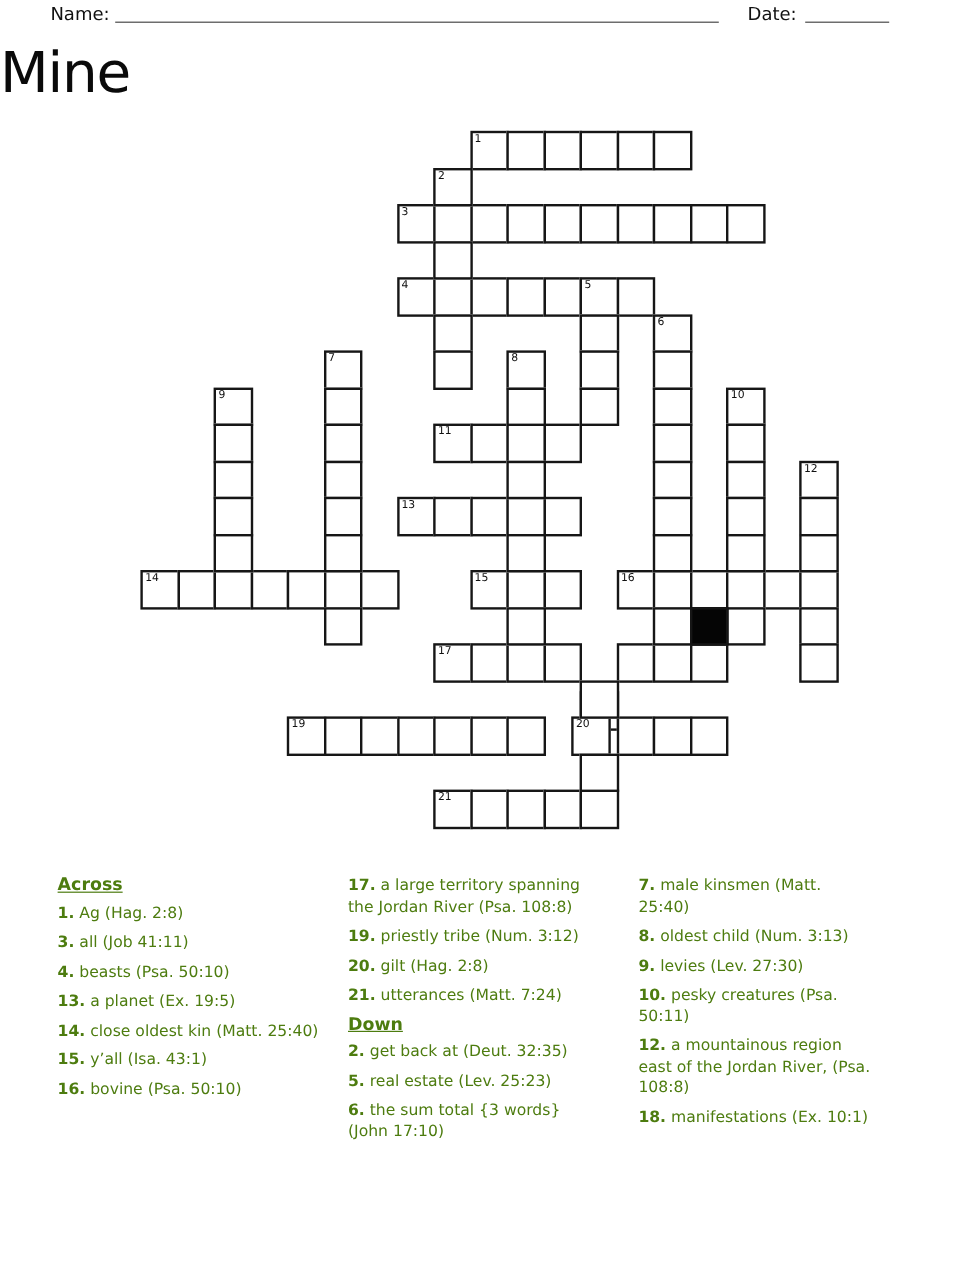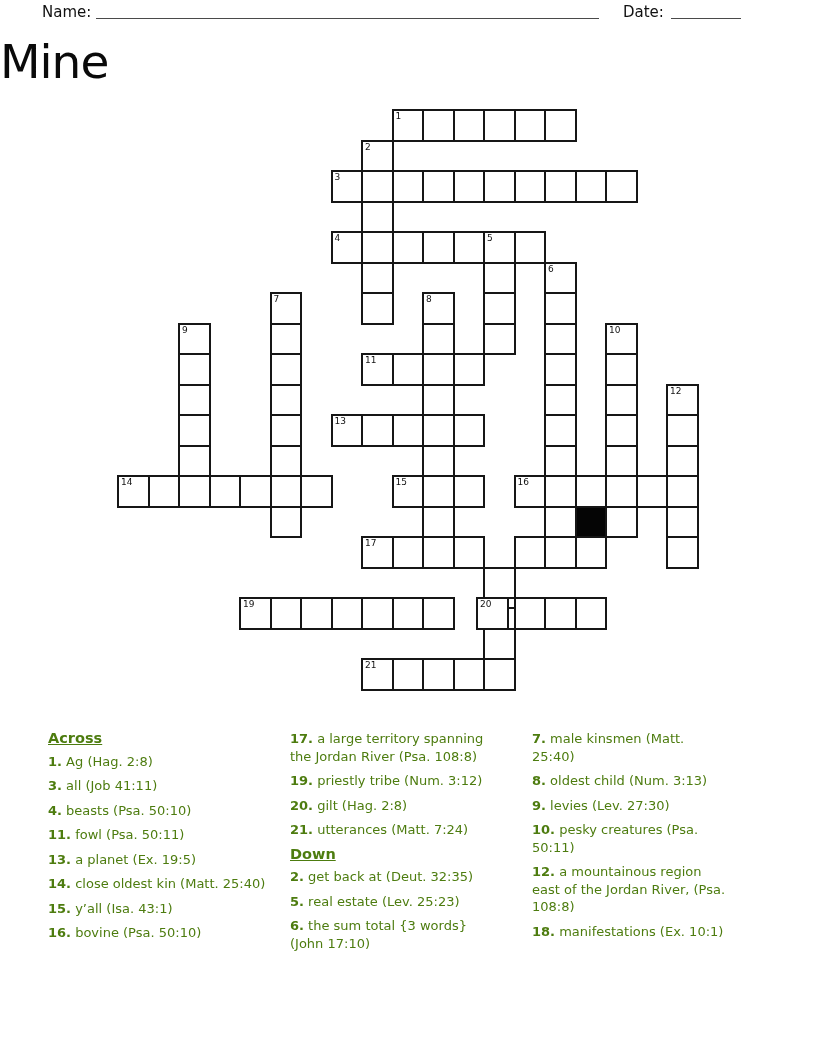--- a/index.html
+++ b/index.html
@@ -268,21 +268,20 @@
       <div class="cell" style="left: 366px; top: 457.5px;"></div>
       <div class="cell" style="left: 366px; top: 518.5px;"></div>
       <div class="cell black" style="left: 457.5px; top: 396.5px;"></div>
     </div>
 
   <div id="clue-col-0" class="clue-col">
       <div class="clue-header">Across</div>
       <div class="clue"><span class="num">1.</span><span> Ag (Hag. 2:8)</span></div>
       <div class="clue"><span class="num">3.</span><span> all (Job 41:11)</span></div>
       <div class="clue"><span class="num">4.</span><span> beasts (Psa. 50:10)</span></div>
-      <div class="clue"><span class="num">11.</span><span> fowl (Psa. 50:11)</span></div>
       <div class="clue"><span class="num">13.</span><span> a planet (Ex. 19:5)</span></div>
       <div class="clue"><span class="num">14.</span><span> close oldest kin (Matt. 25:40)</span></div>
       <div class="clue"><span class="num">15.</span><span> y’all (Isa. 43:1)</span></div>
       <div class="clue"><span class="num">16.</span><span> bovine (Psa. 50:10)</span></div>
     </div>
   <div id="clue-col-1" class="clue-col">
       <div class="clue"><span class="num">17.</span><span> a large territory spanning the Jordan River (Psa. 108:8)</span></div>
       <div class="clue"><span class="num">19.</span><span> priestly tribe (Num. 3:12)</span></div>
       <div class="clue"><span class="num">20.</span><span> gilt (Hag. 2:8)</span></div>
       <div class="clue"><span class="num">21.</span><span> utterances (Matt. 7:24)</span></div>

